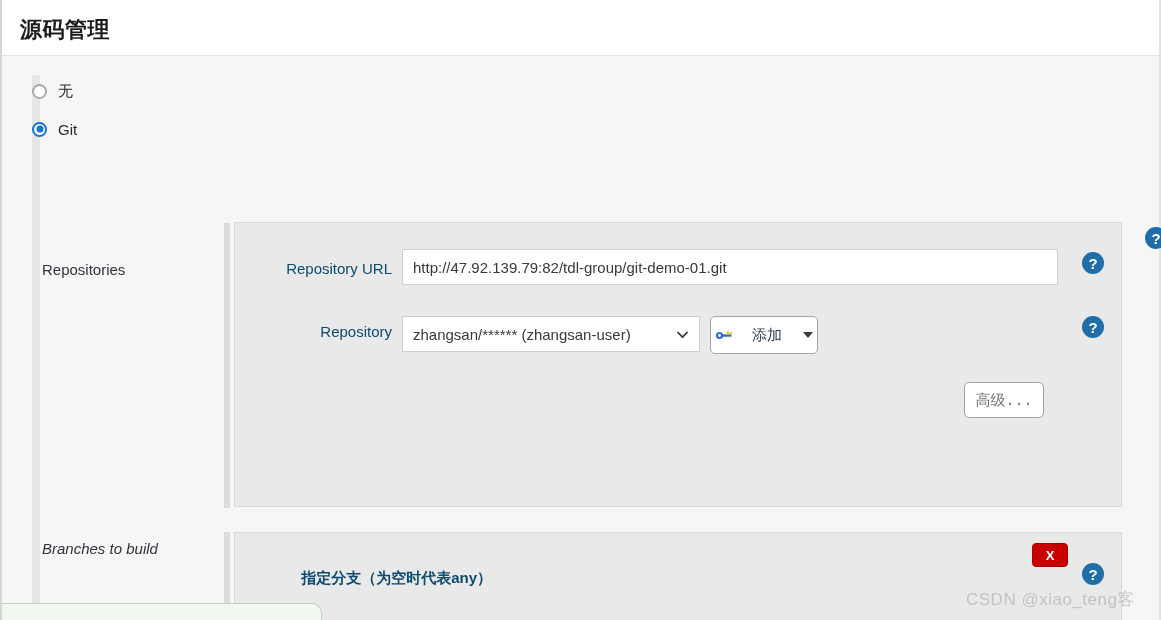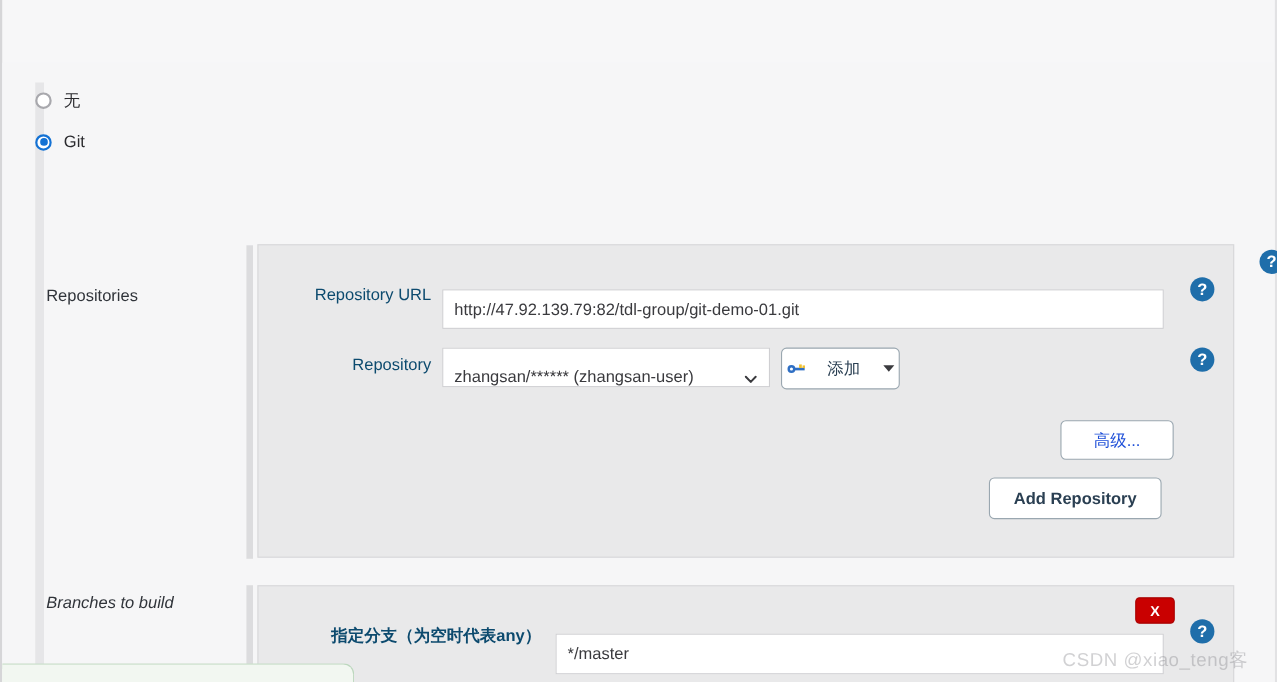--- a/index.html
+++ b/index.html
@@ -147,37 +147,36 @@
 
   .text-input {
     position: absolute;
     background: #ffffff;
     border: 1px solid #cfcfd2;
     font-family: "Liberation Sans", "DejaVu Sans", sans-serif;
     font-size: 15px;
     color: #3a3a3e;
     padding: 0 10px;
     outline: none;
-    margin-top: 14px;
   }
   .text-input.url    { left: 400px; top: 192px; width: 656px; height: 36px; }
   .text-input.branch { left: 503px; top: 505px; width: 553px; height: 37px; }
 
   
   .select-wrap {
     position: absolute;
     left: 400px; top: 259px;
     width: 298px; height: 36px;
   }
   .select-box {
     width: 100%; height: 100%;
     background: #ffffff;
     border: 1px solid #cfcfd2;
     display: flex;
-    align-items: flex-end;
+    align-items: center;
     padding: 0 10px;
   }
   .select-text {
     font-size: 15px;
     color: #3a3a3e;
     white-space: nowrap;
     flex: 1 1 auto;
     overflow: hidden;
   }
   .chevron-down {
@@ -190,21 +189,21 @@
   
   .btn {
     position: absolute;
     background: #ffffff;
     border: 1px solid #9aa7b0;
     border-radius: 5px;
     display: flex;
     align-items: center;
     justify-content: center;
     gap: 19px;
-    font-family: Liberation Sans, sans-serif;
+    font-family: Liberation Mono, monospace;
     color: #2a3f52;
     cursor: pointer;
     white-space: nowrap;
   }
   .btn.add-cred {
     left: 708px; top: 259px;
     width: 108px; height: 38px;
     font-size: 15px;
   }
   .key-icon { width: 18px; height: 14px; flex: 0 0 auto; }
@@ -213,23 +212,23 @@
     width: 0; height: 0;
     border-left: 5px solid transparent;
     border-right: 5px solid transparent;
     border-top: 6px solid #3b3b3f;
     flex: 0 0 auto;
     margin-left: 2px;
   }
 
   .btn.advanced {
     left: 962px; top: 325px;
-    width: 103px; height: 36px;
-    font-size: 15px;
-    color: #1d4ed8;
+    width: 80px; height: 36px;
+    font-size: 15px;
+    color: #737373;
   }
   .btn.add-repo {
     left: 897px; top: 377px;
     width: 157px; height: 38px;
     font-size: 15px;
     font-weight: bold;
     color: #2a3f52;
   }
 
   
@@ -294,20 +293,23 @@
   }
 </style>
 </head>
 <body>
 
 <div id="root">
 
   <div class="outer-left-border"></div>
   <div class="outer-right-border"></div>
 
+  <div class="page-header">
+    <div class="page-title">源码管理</div>
+  </div>
 
   <div class="body-area">
 
     <div class="accent-strip"></div>
 
     <div class="radio-row r-none">
       <span class="radio off"></span>
       <span class="radio-label">无</span>
     </div>
 
@@ -343,28 +345,26 @@
           <rect x="7.5" y="6.3" width="9" height="2.4" fill="#2f6fc4"></rect>
           <rect x="11.5" y="3.3" width="2.4" height="3.3" fill="#f2c12e"></rect>
           <rect x="14.6" y="4.2" width="2.2" height="2.4" fill="#f2c12e"></rect>
         </svg>
       </span>
       <span>添加</span>
       <span class="caret"></span>
     </div>
 
     <div class="btn advanced">高级...</div>
-    <div class="btn add-repo">Add Repository</div>
 
     <div class="section-label branches">Branches to build</div>
     <div class="panel-tick t2"></div>
     <div class="panel branches"></div>
 
     <div class="field-label branch">指定分支（为空时代表any）</div>
-    <input class="text-input branch" type="text" value="*/master" style="">
 
     <div class="btn-x">X</div>
 
     <div class="help-icon h4">?</div>
     <div class="help-icon h1">?</div>
     <div class="help-icon h2">?</div>
     <div class="help-icon h3">?</div>
 
   </div>
 

